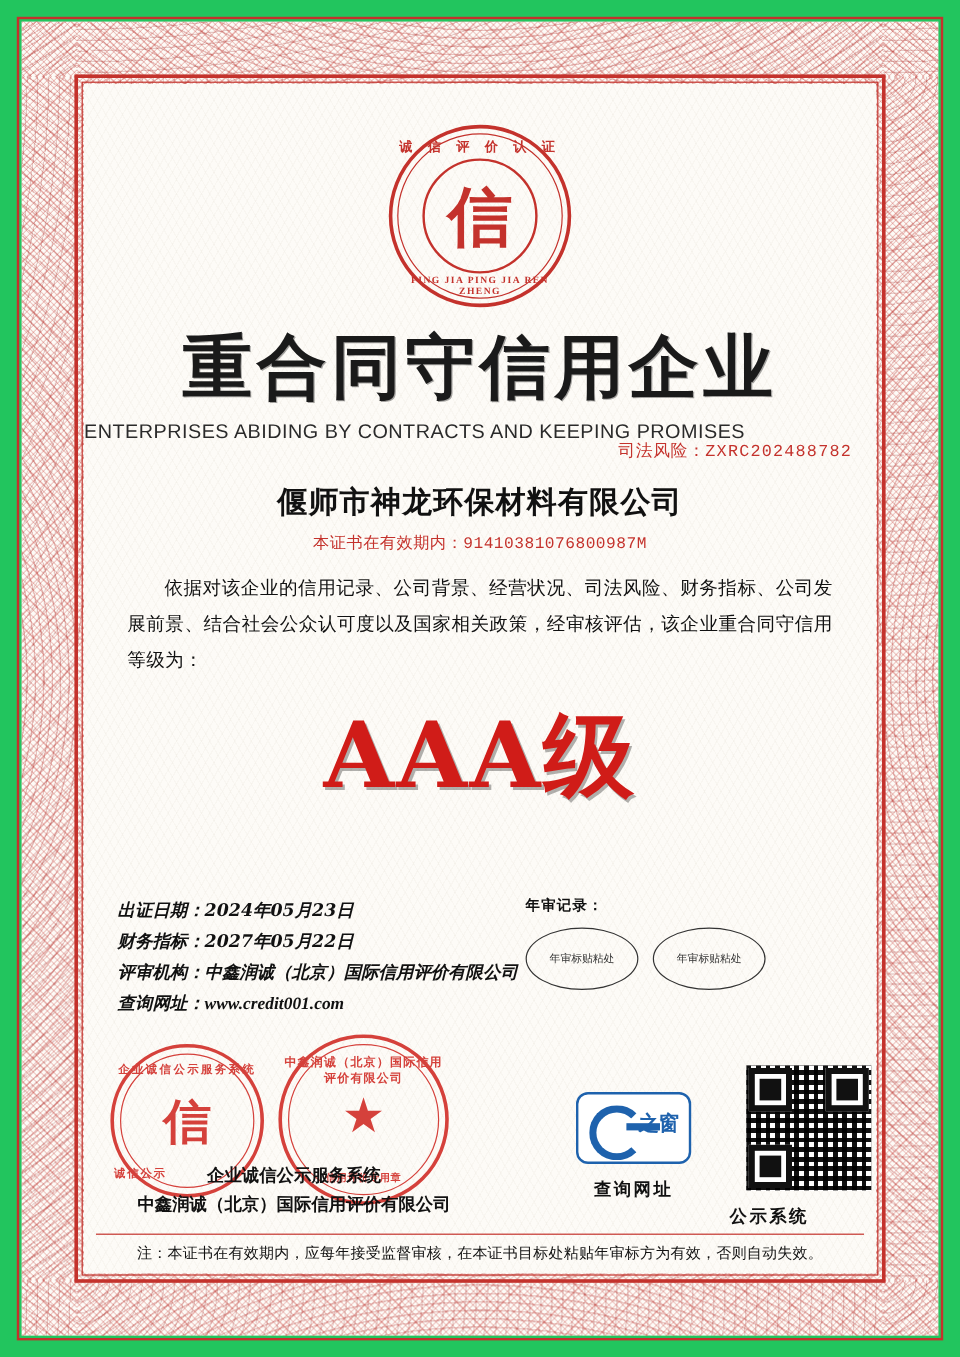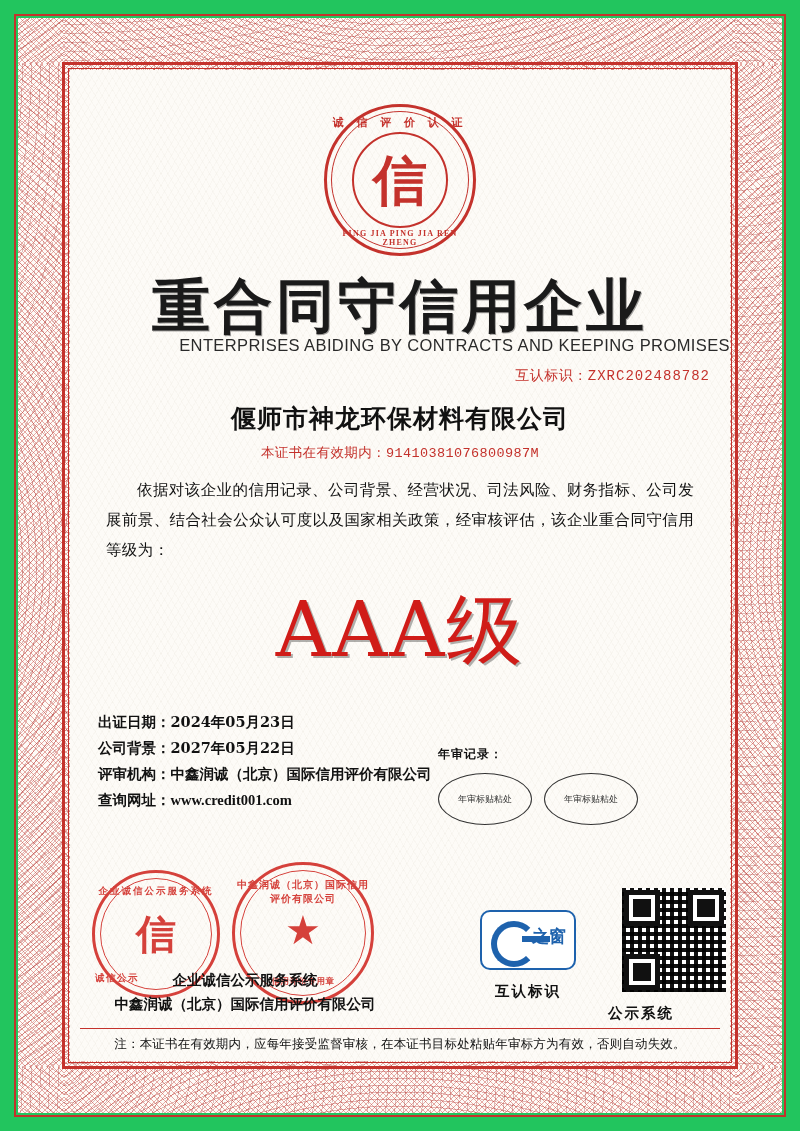--- a/index.html
+++ b/index.html
@@ -133,23 +133,23 @@
     text-align: center;
     font-family: "DejaVu Serif", serif;
     font-size: 58px;
     font-weight: bold;
     color: #1a1a1a;
     letter-spacing: 4px;
     text-shadow: 1px 1px 0 rgba(0,0,0,0.35);
   }
   .title-en {
     position: absolute;
-    top: 266px;
+    top: 281px;
     left: 0; right: 0;
-    text-align: right;
+    text-align: left;
     font-family: "Liberation Sans", sans-serif;
     font-size: 16.5px;
     color: #2a2a2a;
     letter-spacing: 0.4px;
   }
 
   .credit-no {
     position: absolute;
     top: 297px;
     right: 20px;
@@ -201,35 +201,36 @@
 
   .grade {
     position: absolute;
     top: 510px;
     left: 0; right: 0;
     text-align: center;
   }
   .grade-text {
     font-family: "DejaVu Serif", serif;
     font-size: 76px;
-    font-weight: normal;
+    font-weight: bold;
     color: #d01c18;
     letter-spacing: 2px;
     text-shadow: 2px 2px 0 rgba(0,0,0,0.30);
   }
 
   
   .details {
     position: absolute;
     left: 28px;
-    top: 639px;
+    top: 676px;
     font-family: "DejaVu Serif", serif;
     font-size: 14.5px;
     color: #111;
     line-height: 26px;
+    font-style: italic;
   }
   .details .row { white-space: nowrap; }
   .details .label { font-weight: bold; }
   .details .val { font-weight: bold; }
   .details .url { font-family: "Liberation Serif", serif; font-weight: bold; }
 
   .annual {
     position: absolute;
     left: 368px;
     top: 676px;
@@ -449,40 +450,40 @@
       <div class="emblem-inner">
         <span class="emblem-char">信</span>
       </div>
       <div class="emblem-arc-bottom">PING JIA PING JIA REN ZHENG</div>
     </div>
 
     <div class="title-cn">重合同守信用企业</div>
     <div class="title-en">ENTERPRISES ABIDING BY CONTRACTS AND KEEPING PROMISES</div>
 
     <div class="credit-no">
-      <span>互认标识：</span><span class="code">ZXRC202488782</span>
+      <span>司法风险：</span><span class="code">ZXRC202488782</span>
     </div>
 
     <div class="company">偃师市神龙环保材料有限公司</div>
     <div class="uscc">
       <span>本证书在有效期内：</span><span class="code">91410381076800987M</span>
     </div>
 
     <div class="body-text">依据对该企业的信用记录、公司背景、经营状况、司法风险、财务指标、公司发展前景、结合社会公众认可度以及国家相关政策，经审核评估，该企业重合同守信用等级为：</div>
 
     <div class="grade">
       <span class="grade-text">AAA级</span>
     </div>
 
     <div class="details">
       <div class="row">
         <span class="label">出证日期：</span><span class="val">2024年05月23日</span>
       </div>
       <div class="row">
-        <span class="label">公司背景：</span><span class="val">2027年05月22日</span>
+        <span class="label">财务指标：</span><span class="val">2027年05月22日</span>
       </div>
       <div class="row">
         <span class="label">评审机构：</span><span class="val">中鑫润诚（北京）国际信用评价有限公司</span>
       </div>
       <div class="row">
         <span class="label">查询网址：</span><span class="url">www.credit001.com</span>
       </div>
     </div>
 
     <div class="annual">
@@ -511,21 +512,21 @@
       <div>企业诚信公示服务系统</div>
       <div>中鑫润诚（北京）国际信用评价有限公司</div>
     </div>
 
     <div class="mutual">
       <div class="mutual-logo">
         <div class="c-shape"></div>
         <div class="bar"></div>
         <div class="zw">之窗</div>
       </div>
-      <div class="mutual-label">互认标识</div>
+      <div class="mutual-label">查询网址</div>
     </div>
 
     <div class="qr-box">
       <div class="qr">
         <div class="finder f-tl"></div>
         <div class="finder f-tr"></div>
         <div class="finder f-bl"></div>
       </div>
       <div class="qr-label">公示系统</div>
     </div>

